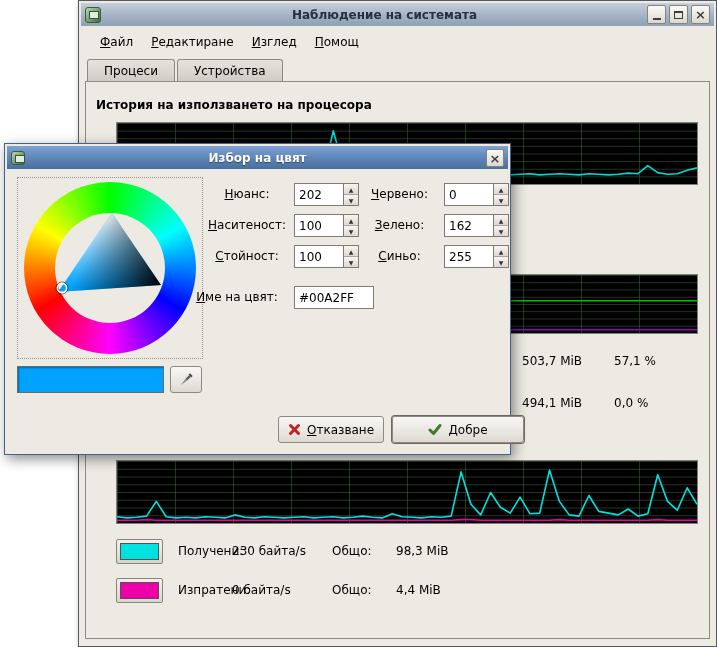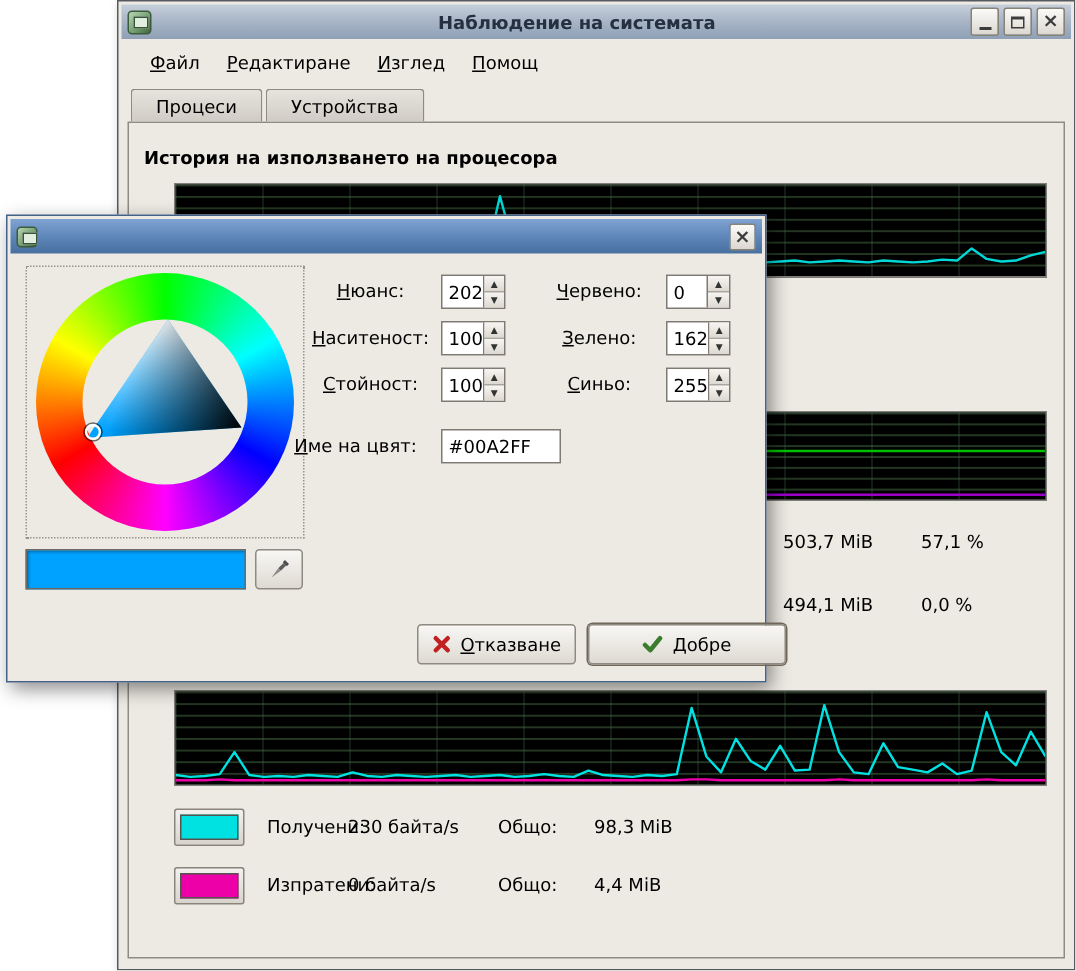--- a/index.html
+++ b/index.html
@@ -82,21 +82,21 @@
 
   .flabel { position:absolute; text-align:center; white-space:nowrap; display:block; }
   .fl-hue   { left:200px; top:43px;  width:84px; }
   .fl-sat   { left:200px; top:74px;  width:84px; }
   .fl-val   { left:200px; top:105px; width:84px; }
   .fl-red   { left:355px; top:43px;  width:79px; }
   .fl-green { left:355px; top:74px;  width:79px; }
   .fl-blue  { left:355px; top:105px; width:79px; }
   .fl-name  { left:180px; top:146px; width:104px; }
 
-  .spin { position:absolute; width:43px; height:23px; display:flex; border:1px solid #7f7b74; background:#fff; }
+  .spin { position:absolute; width:65px; height:23px; display:flex; border:1px solid #7f7b74; background:#fff; }
   .sp-hue   { left:289px; top:39px; }  .sp-red   { left:439px; top:39px; }
   .sp-sat   { left:289px; top:70px; }  .sp-green { left:439px; top:70px; }
   .sp-val   { left:289px; top:101px; } .sp-blue  { left:439px; top:101px; }
   .spin-value { flex:1; padding:4px 0 0 4px; }
   .spin-arrows { width:15px; display:flex; flex-direction:column; border-left:1px solid #7f7b74; }
   .spin-arrow { flex:1; background:linear-gradient(#f7f5f2,#ddd9d1); display:flex; align-items:center;
     justify-content:center; font-size:6px; color:#333; }
   .spin-arrow + .spin-arrow { border-top:1px solid #a9a49c; }
 
   .name-input { position:absolute; left:289px; top:142px; width:80px; height:23px; border:1px solid #7f7b74;
@@ -185,20 +185,21 @@
         <span class="net-text nt-r2">0 байта/s</span>
         <span class="net-text nt-t2">Общо:</span>
         <span class="net-text nt-v2">4,4 MiB</span>
       </div>
     </div>
   </div>
 
   <div class="window dialog">
     <div class="titlebar dialog-titlebar">
       <span class="app-icon" style="width:14px;height:14px;"></span>
+      <span class="title">Избор на цвят</span>
       <span class="win-btns" style="top:3px;">
         <span class="win-btn" style="width:18px;height:18px;">
             <span>×</span>
           </span>
       </span>
     </div>
 
     <div class="wheel-box">
       <div class="hue-ring"></div>
       <div class="hue-hole"></div>

